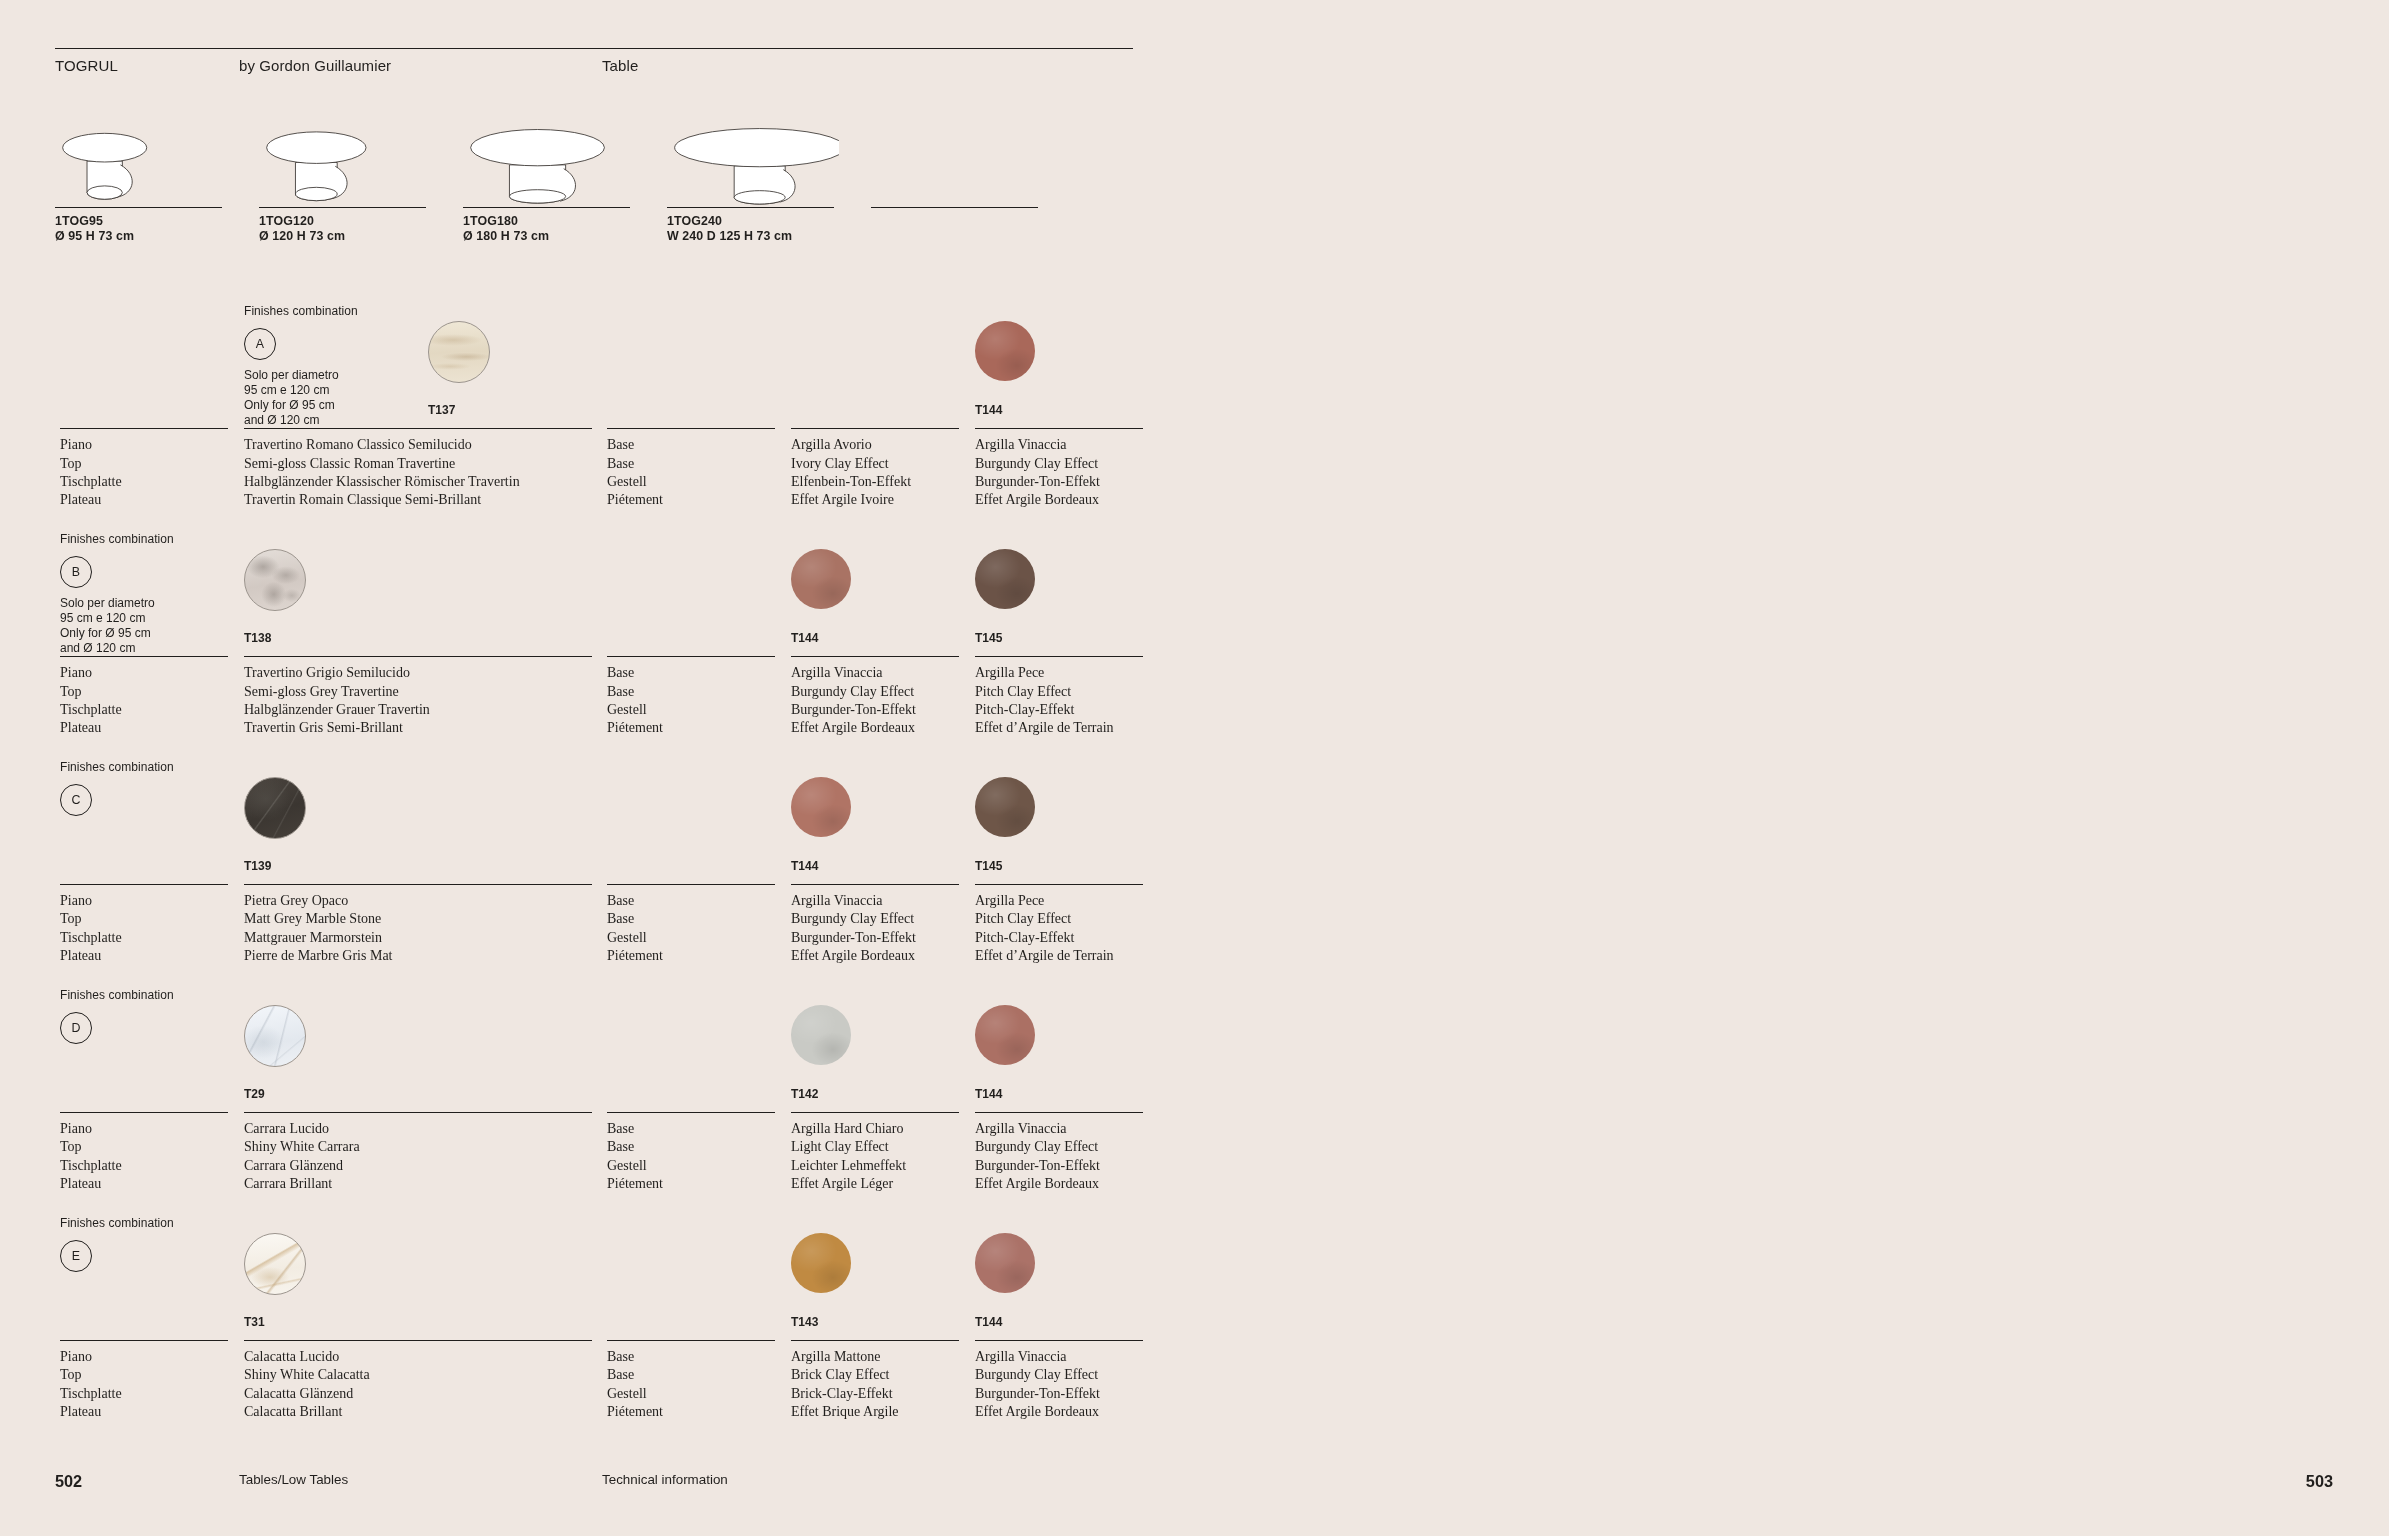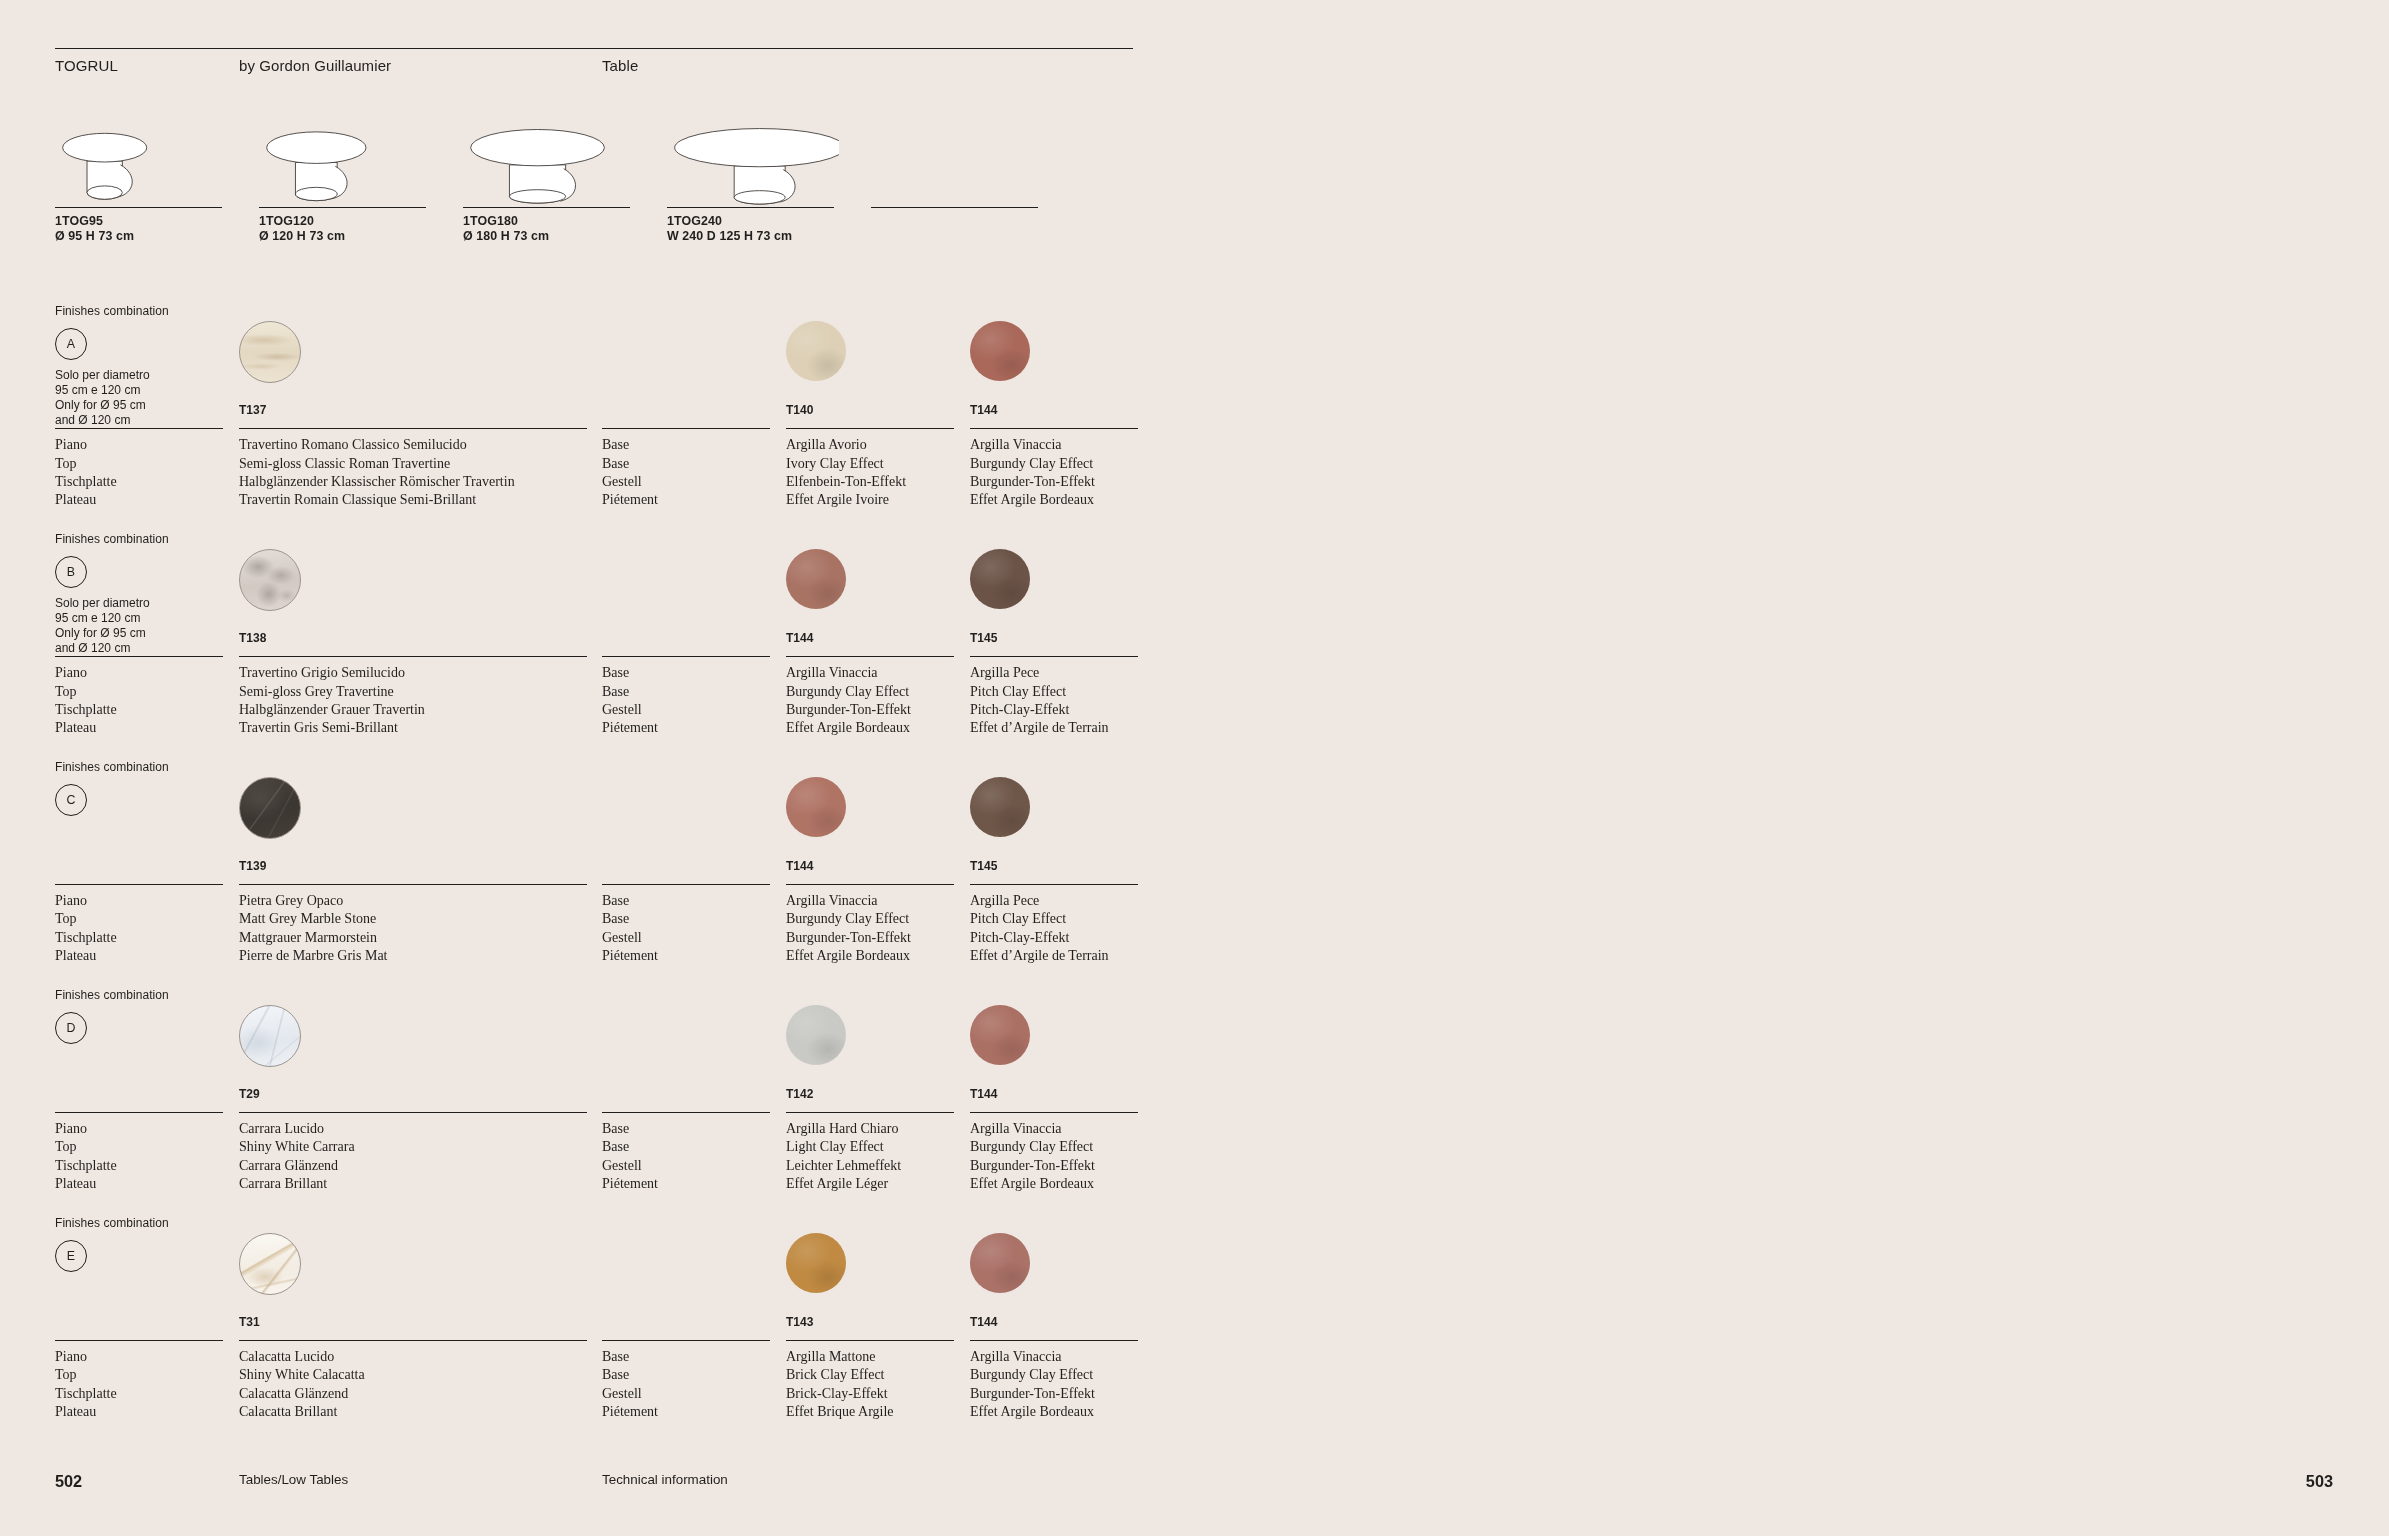--- a/index.html
+++ b/index.html
@@ -89,20 +89,21 @@
     position: absolute;
     left: 55px; top: 304px;
     width: 1104px;
   }
   .fin-row {
     position: relative;
     height: 228px;
   }
   .fin-cols {
     display: flex;
+    justify-content: flex-end;
   }
   .col-label  { width: 184px; }
   .col-top    { width: 363px; }
   .col-base   { width: 184px; }
   .col-sw1    { width: 184px; }
   .col-sw2    { width: 184px; }
 
   .fin-title {
     font-size: 12px;
     letter-spacing: 0.05px;
@@ -285,26 +286,20 @@
             </div>
             <div class="col-top">
               <div class="swatch-slot">
        <div class="swatch stone" style="background: radial-gradient(70% 14% at 40% 30%, rgba(198, 178, 146, 0.55), transparent 70%), radial-gradient(60% 10% at 62% 58%, rgba(186, 164, 131, 0.5), transparent 70%), radial-gradient(50% 8% at 35% 74%, rgba(205, 186, 155, 0.5), transparent 70%), linear-gradient(178deg, rgb(239, 231, 214) 0%, rgb(227, 216, 194) 50%, rgb(236, 227, 210) 100%);"></div>
        <div class="sw-code">T137</div>
      </div>
             </div>
             <div class="col-base">
               <div class="swatch-slot"></div>
             </div>
-            <div class="col-sw1">
-              <div class="swatch-slot">
-         <div class="swatch" style="background: radial-gradient(60% 50% at 34% 30%, rgba(255, 255, 255, 0.13), transparent 70%), radial-gradient(50% 40% at 70% 74%, rgba(0, 0, 0, 0.1), transparent 72%) rgb(221, 208, 182);"></div>
-         <div class="sw-code">T140</div>
-       </div>
-            </div>
             <div class="col-sw2">
               <div class="swatch-slot">
          <div class="swatch" style="background: radial-gradient(60% 50% at 34% 30%, rgba(255, 255, 255, 0.13), transparent 70%), radial-gradient(50% 40% at 70% 74%, rgba(0, 0, 0, 0.1), transparent 72%) rgb(169, 104, 90);"></div>
          <div class="sw-code">T144</div>
        </div>
             </div>
           </div>
           <div class="fin-cols">
             <div class="col-label">
               <div class="desc-rule"></div>

